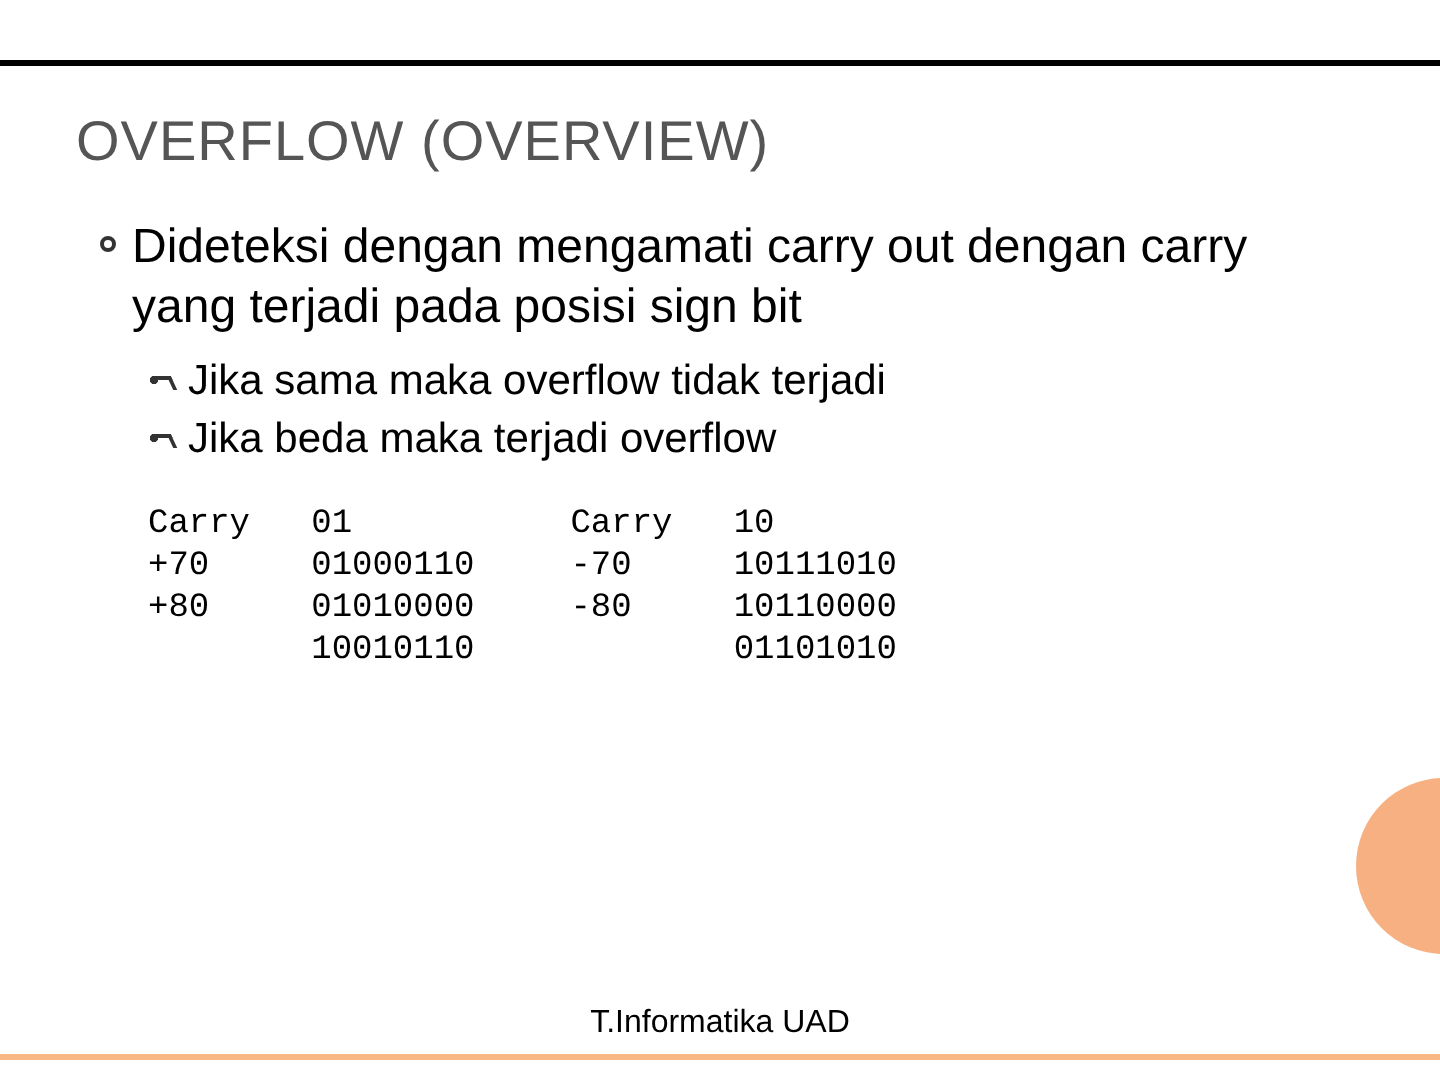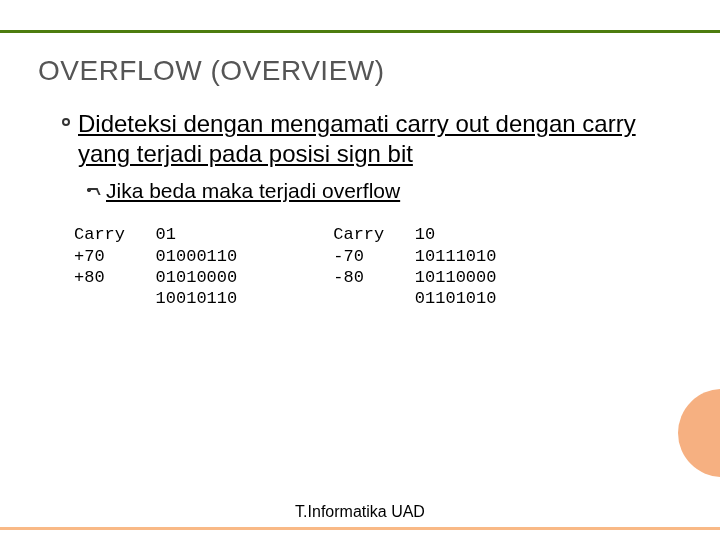--- a/index.html
+++ b/index.html
@@ -12,42 +12,41 @@
     color: #000;
     overflow: hidden;
     position: relative;
   }
   .frame {
     position: absolute;
     left: 0;
     right: 0;
     top: 30px;
     bottom: 10px;
-    border-top: 3px solid #4d7c0f;
+    border-top: 3px solid #000000;
     border-bottom: 3px solid #f9b986;
   }
   .content {
     position: relative;
     padding: 22px 38px 8px 38px;
     height: 100%;
     box-sizing: border-box;
   }
   .heading {
     font-variant: small-caps;
     letter-spacing: 0.5px;
     font-size: 28px;
     color: #555555;
     font-weight: 400;
     margin: 0 0 22px 0;
   }
   .mainlist {
     list-style: none;
     padding: 0 0 0 12px;
-    margin: 12px;
-    text-decoration: underline;
+    margin: 0;
   }
   .mainlist > li {
     font-size: 24px;
     line-height: 1.25;
     color: #000;
     margin-bottom: 4px;
     position: relative;
     padding-left: 16px;
   }
   .mainlist > li::before {
@@ -89,21 +88,21 @@
     left: 4px;
     top: 11px;
     width: 7px;
     height: 5px;
     border-top: 2px solid #333;
     border-right: 2px solid #333;
     transform: skewX(25deg);
   }
   .examples {
     display: flex;
-    gap: 96px;
+    gap: 48px;
     margin-top: 10px;
     margin-left: 36px;
   }
   .example {
     font-family: "Courier New", Courier, monospace;
     font-size: 17px;
     line-height: 1.25;
     white-space: pre;
     color: #000;
   }
@@ -131,20 +130,21 @@
 
 <div class="frame">
   <div class="circle"></div>
   <div class="content">
     <h1 class="heading">OVERFLOW (OVERVIEW)</h1>
 
     <ul class="mainlist">
       <li>
         <span>Dideteksi dengan mengamati carry out dengan carry yang terjadi pada posisi sign bit</span>
         <ul class="sublist">
+          <li>Jika sama maka overflow tidak terjadi</li>
           <li>Jika beda maka terjadi overflow</li>
         </ul>
       </li>
     </ul>
 
     <div class="examples">
       <div class="example">Carry   01
 +70     01000110
 +80     01010000
         10010110</div>

